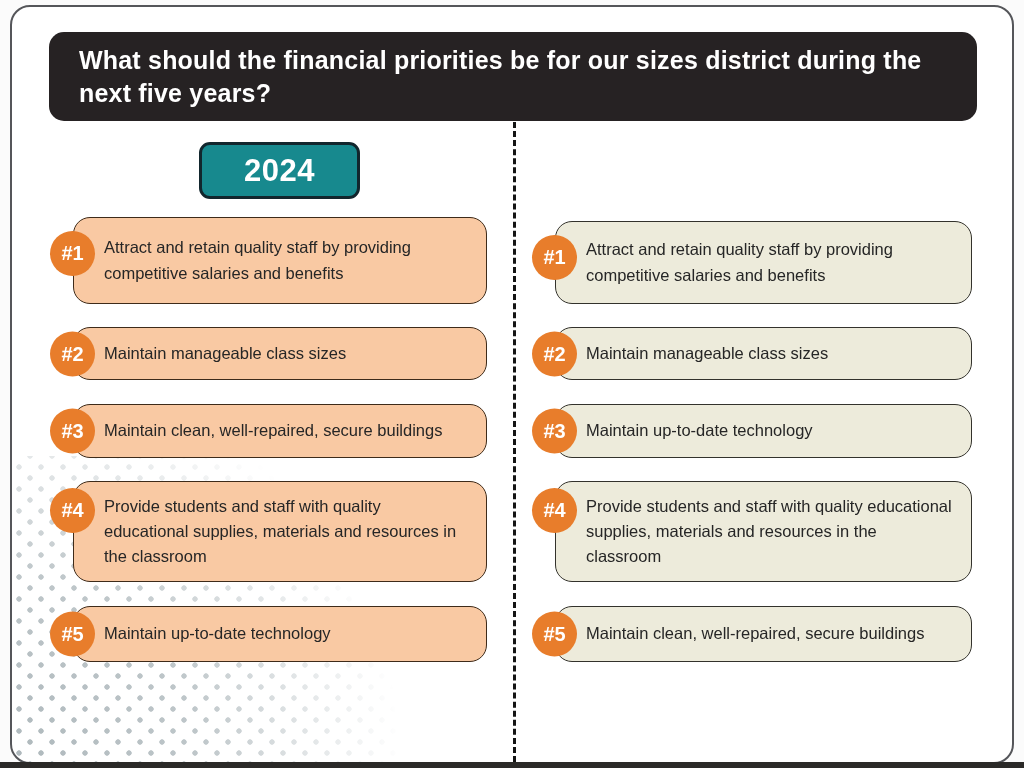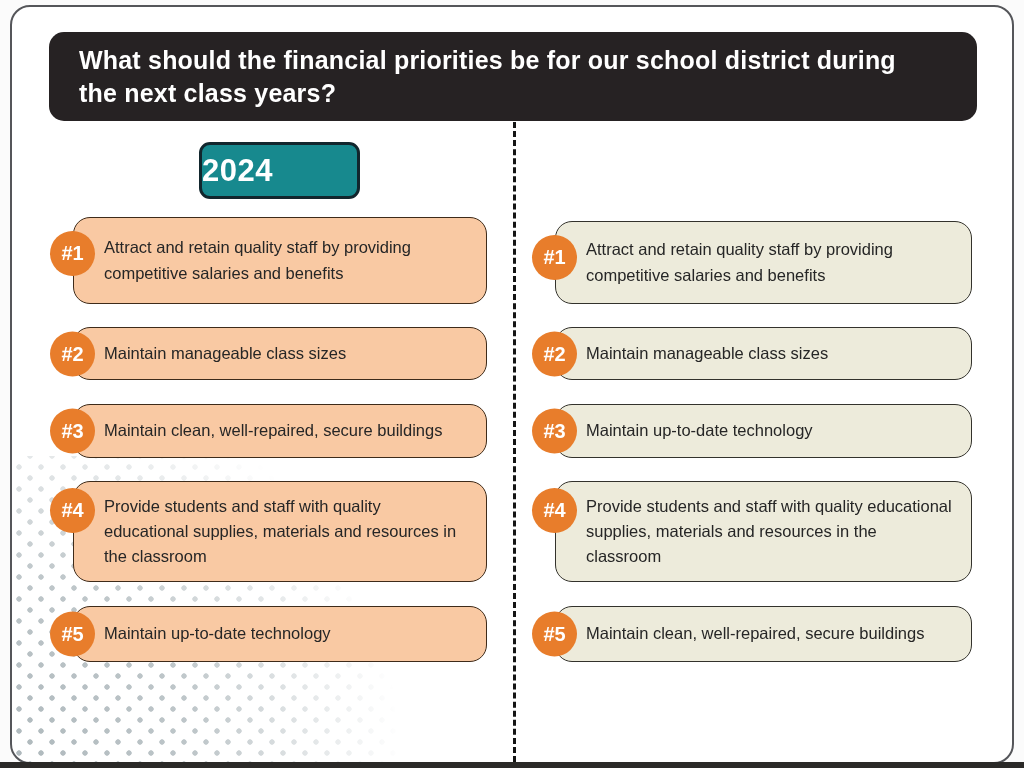--- a/index.html
+++ b/index.html
@@ -52,21 +52,21 @@
   
   .divider{
     position:absolute;left:501px;top:115px;height:640px;width:0;
     border-left:3px dashed #141414;
   }
 
   
   .year-pill{
     position:absolute;top:135px;width:161px;height:57px;
     background:#17898E;border:3px solid #12262d;border-radius:11px;
-    display:flex;align-items:center;justify-content:flex-start;
+    display:flex;align-items:center;justify-content:center;
     color:#ffffff;font-size:31px;font-weight:bold;letter-spacing:.5px;
     box-sizing:border-box;
   }
   .pill-2024{left:187px;}
   .pill-2021{left:668px;}
 
   
   .item{
     position:absolute;border-radius:17px;box-sizing:border-box;
     display:flex;align-items:center;
@@ -106,21 +106,21 @@
 </head>
 <body>
 
 <div class="stage">
 
   <div class="card">
 
     <div class="halftone"></div>
 
     <div class="header">
-      <h1>What should the financial priorities be for our school district during the next class years?</h1>
+      <h1>What should the financial priorities be for our sizes district during the next five years?</h1>
     </div>
 
     <div class="divider"></div>
 
     <div class="year-pill pill-2024">
       <span>2024</span>
     </div>
 
     <div class="col-2024">
       <div class="item i1 lines2">

